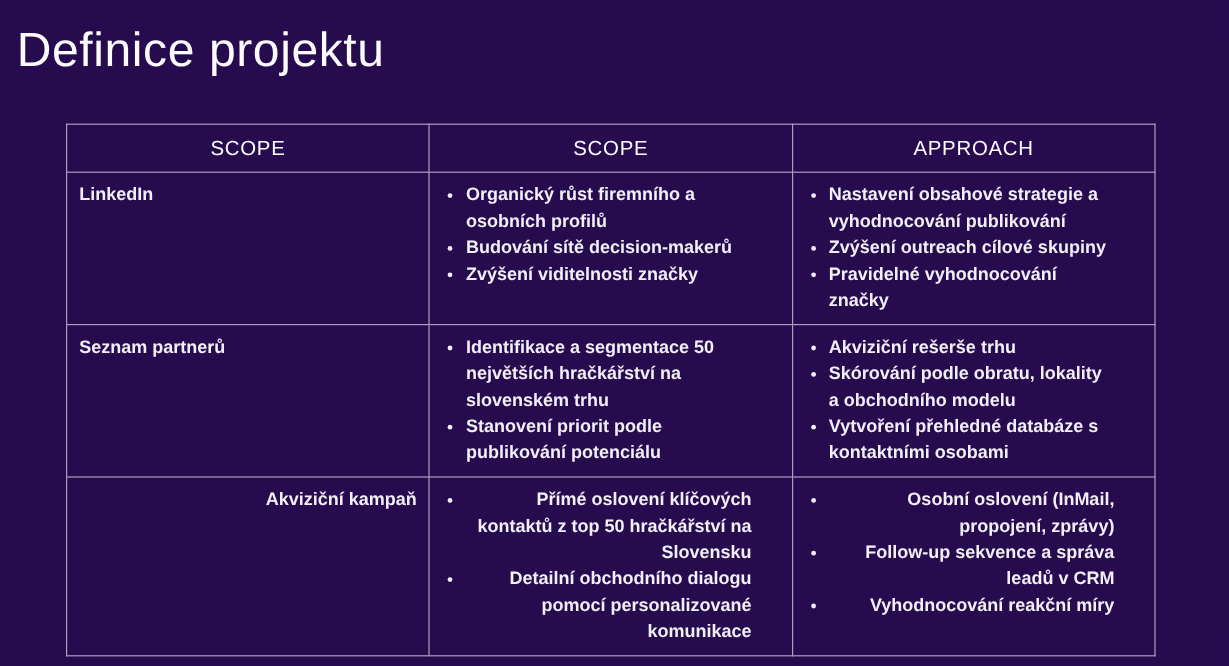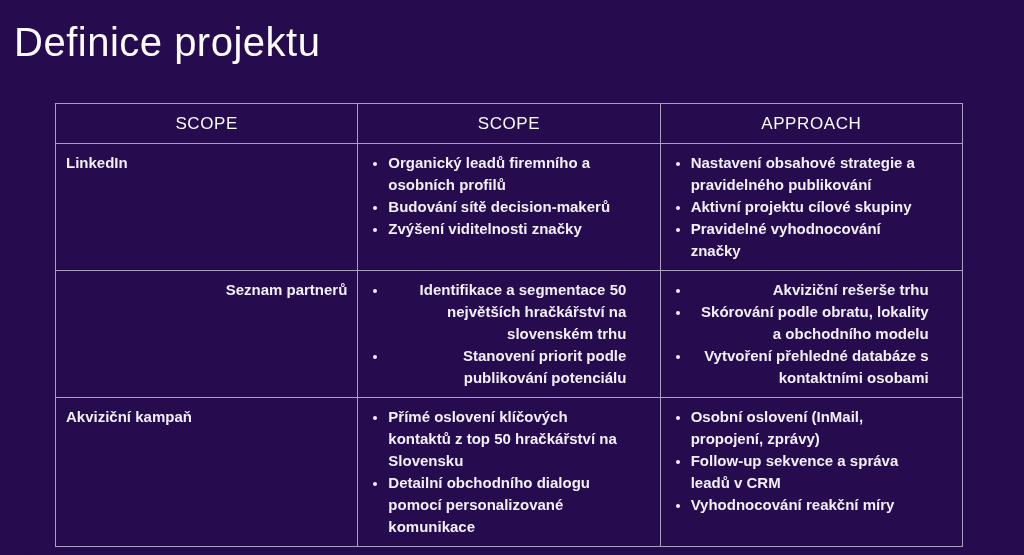--- a/index.html
+++ b/index.html
@@ -50,22 +50,22 @@
   }
   .def-table td {
     vertical-align: top;
     padding: 8px 10px;
     font-size: 15px;
     line-height: 22px;
     color: var(--text);
     font-weight: bold;
   }
   .def-table tr.r0 td { height: 104px; }
-  .def-table tr.r1 td { height: 125px; text-align: right; }
-  .def-table tr.r2 td { height: 126px; }
+  .def-table tr.r1 td { height: 125px; }
+  .def-table tr.r2 td { height: 126px; text-align: right; }
   .def-table ul {
     list-style: disc outside;
     width: 258px;
     padding-left: 20px;
   }
   .def-table li::marker {
     color: var(--text);
     font-size: 0.85em;
   }
 </style>
@@ -81,29 +81,29 @@
         <th>SCOPE</th>
         <th>SCOPE</th>
         <th>APPROACH</th>
       </tr>
     </thead>
     <tbody>
       <tr class="r0">
         <td>LinkedIn</td>
         <td>
           <ul>
-              <li>Organický leadů firemního a osobních profilů</li>
+              <li>Organický růst firemního a osobních profilů</li>
               <li>Budování sítě decision-makerů</li>
               <li>Zvýšení viditelnosti značky</li>
             </ul>
         </td>
         <td>
           <ul>
-              <li>Nastavení obsahové strategie a pravidelného publikování</li>
-              <li>Aktivní projektu cílové skupiny</li>
+              <li>Nastavení obsahové strategie a vyhodnocování publikování</li>
+              <li>Zvýšení outreach cílové skupiny</li>
               <li>Pravidelné vyhodnocování značky</li>
             </ul>
         </td>
       </tr>
       <tr class="r1">
         <td>Seznam partnerů</td>
         <td>
           <ul>
               <li>Identifikace a segmentace 50 největších hračkářství na slovenském trhu</li>
               <li>Stanovení priorit podle publikování potenciálu</li>

